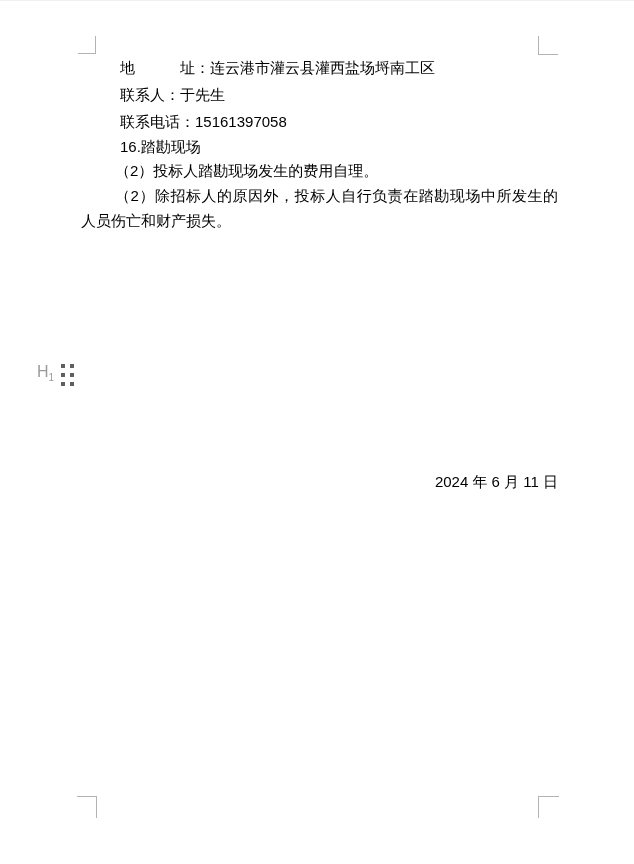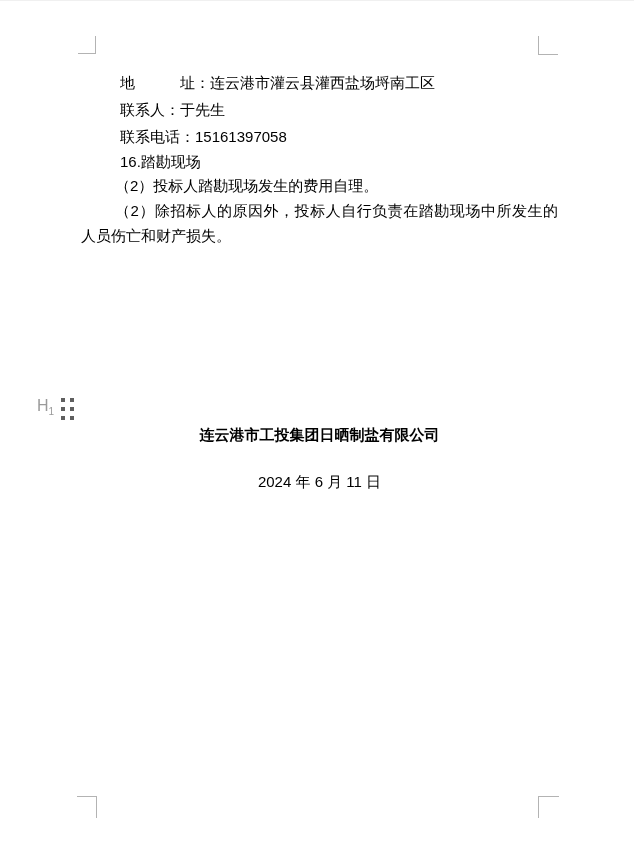--- a/index.html
+++ b/index.html
@@ -26,21 +26,21 @@
              border-left: 1px solid #b3b3b3;  border-bottom: 1px solid #b3b3b3; }
   .mark-bl { left: 77px;  top: 795px; width: 19px; height: 21px;
              border-right: 1px solid #b3b3b3; border-top: 1px solid #b3b3b3; }
   .mark-br { left: 538px; top: 795px; width: 20px; height: 21px;
              border-left: 1px solid #b3b3b3;  border-top: 1px solid #b3b3b3; }
 
   
   .gutter {
     position: absolute;
     left: 37px;
-    top: 393px;
+    top: 359px;
     display: flex;
     align-items: center;
     gap: 7px;
   }
   .h-badge {
     color: #9a9a9a;
     font-size: 16px;
     line-height: 24px;
     cursor: pointer;
     user-select: none;
@@ -53,21 +53,21 @@
     column-gap: 5px;
     row-gap: 5px;
     cursor: grab;
   }
   .dots i { display: block; width: 4px; height: 4px; background: #5f5f5f; }
 
   
   .doc-body {
     position: absolute;
     left: 81px;
-    top: 68px;
+    top: 53px;
     width: 477px;
     font-size: 15px;
   }
   .doc-body p { margin: 0; }
   .contact { line-height: 27px; text-indent: 39px; white-space: pre; }
   .heading { line-height: 23px; text-indent: 39px; }
   .para {
     line-height: 25px;
     text-indent: 34px;
     text-align: justify;
@@ -83,21 +83,21 @@
     font-size: 15px;
     font-weight: bold;
     line-height: 20px;
   }
   .sig-date {
     position: absolute;
     left: 81px;
     top: 471px;
     width: 477px;
     margin: 0;
-    text-align: center;
+    text-align: right;
     font-size: 15px;
     line-height: 20px;
   }
 </style>
 </head>
 <body>
 
 <div class="page">
 
   <div class="mark mark-tl"></div>
@@ -121,17 +121,16 @@
     <p class="contact">地　　　址：连云港市灌云县灌西盐场埒南工区</p>
     <p class="contact">联系人：于先生</p>
     <p class="contact">联系电话：15161397058</p>
 
     <p class="heading">16.踏勘现场</p>
 
     <p class="para">（2）投标人踏勘现场发生的费用自理。</p>
     <p class="para">（2）除招标人的原因外，投标人自行负责在踏勘现场中所发生的人员伤亡和财产损失。</p>
   </div>
 
-  <p class="company">连云港市工投集团日晒制盐有限公司</p>
 
   <p class="sig-date">2024 年 6 月 11 日</p>
 
 </div>
 
 </body></html>

